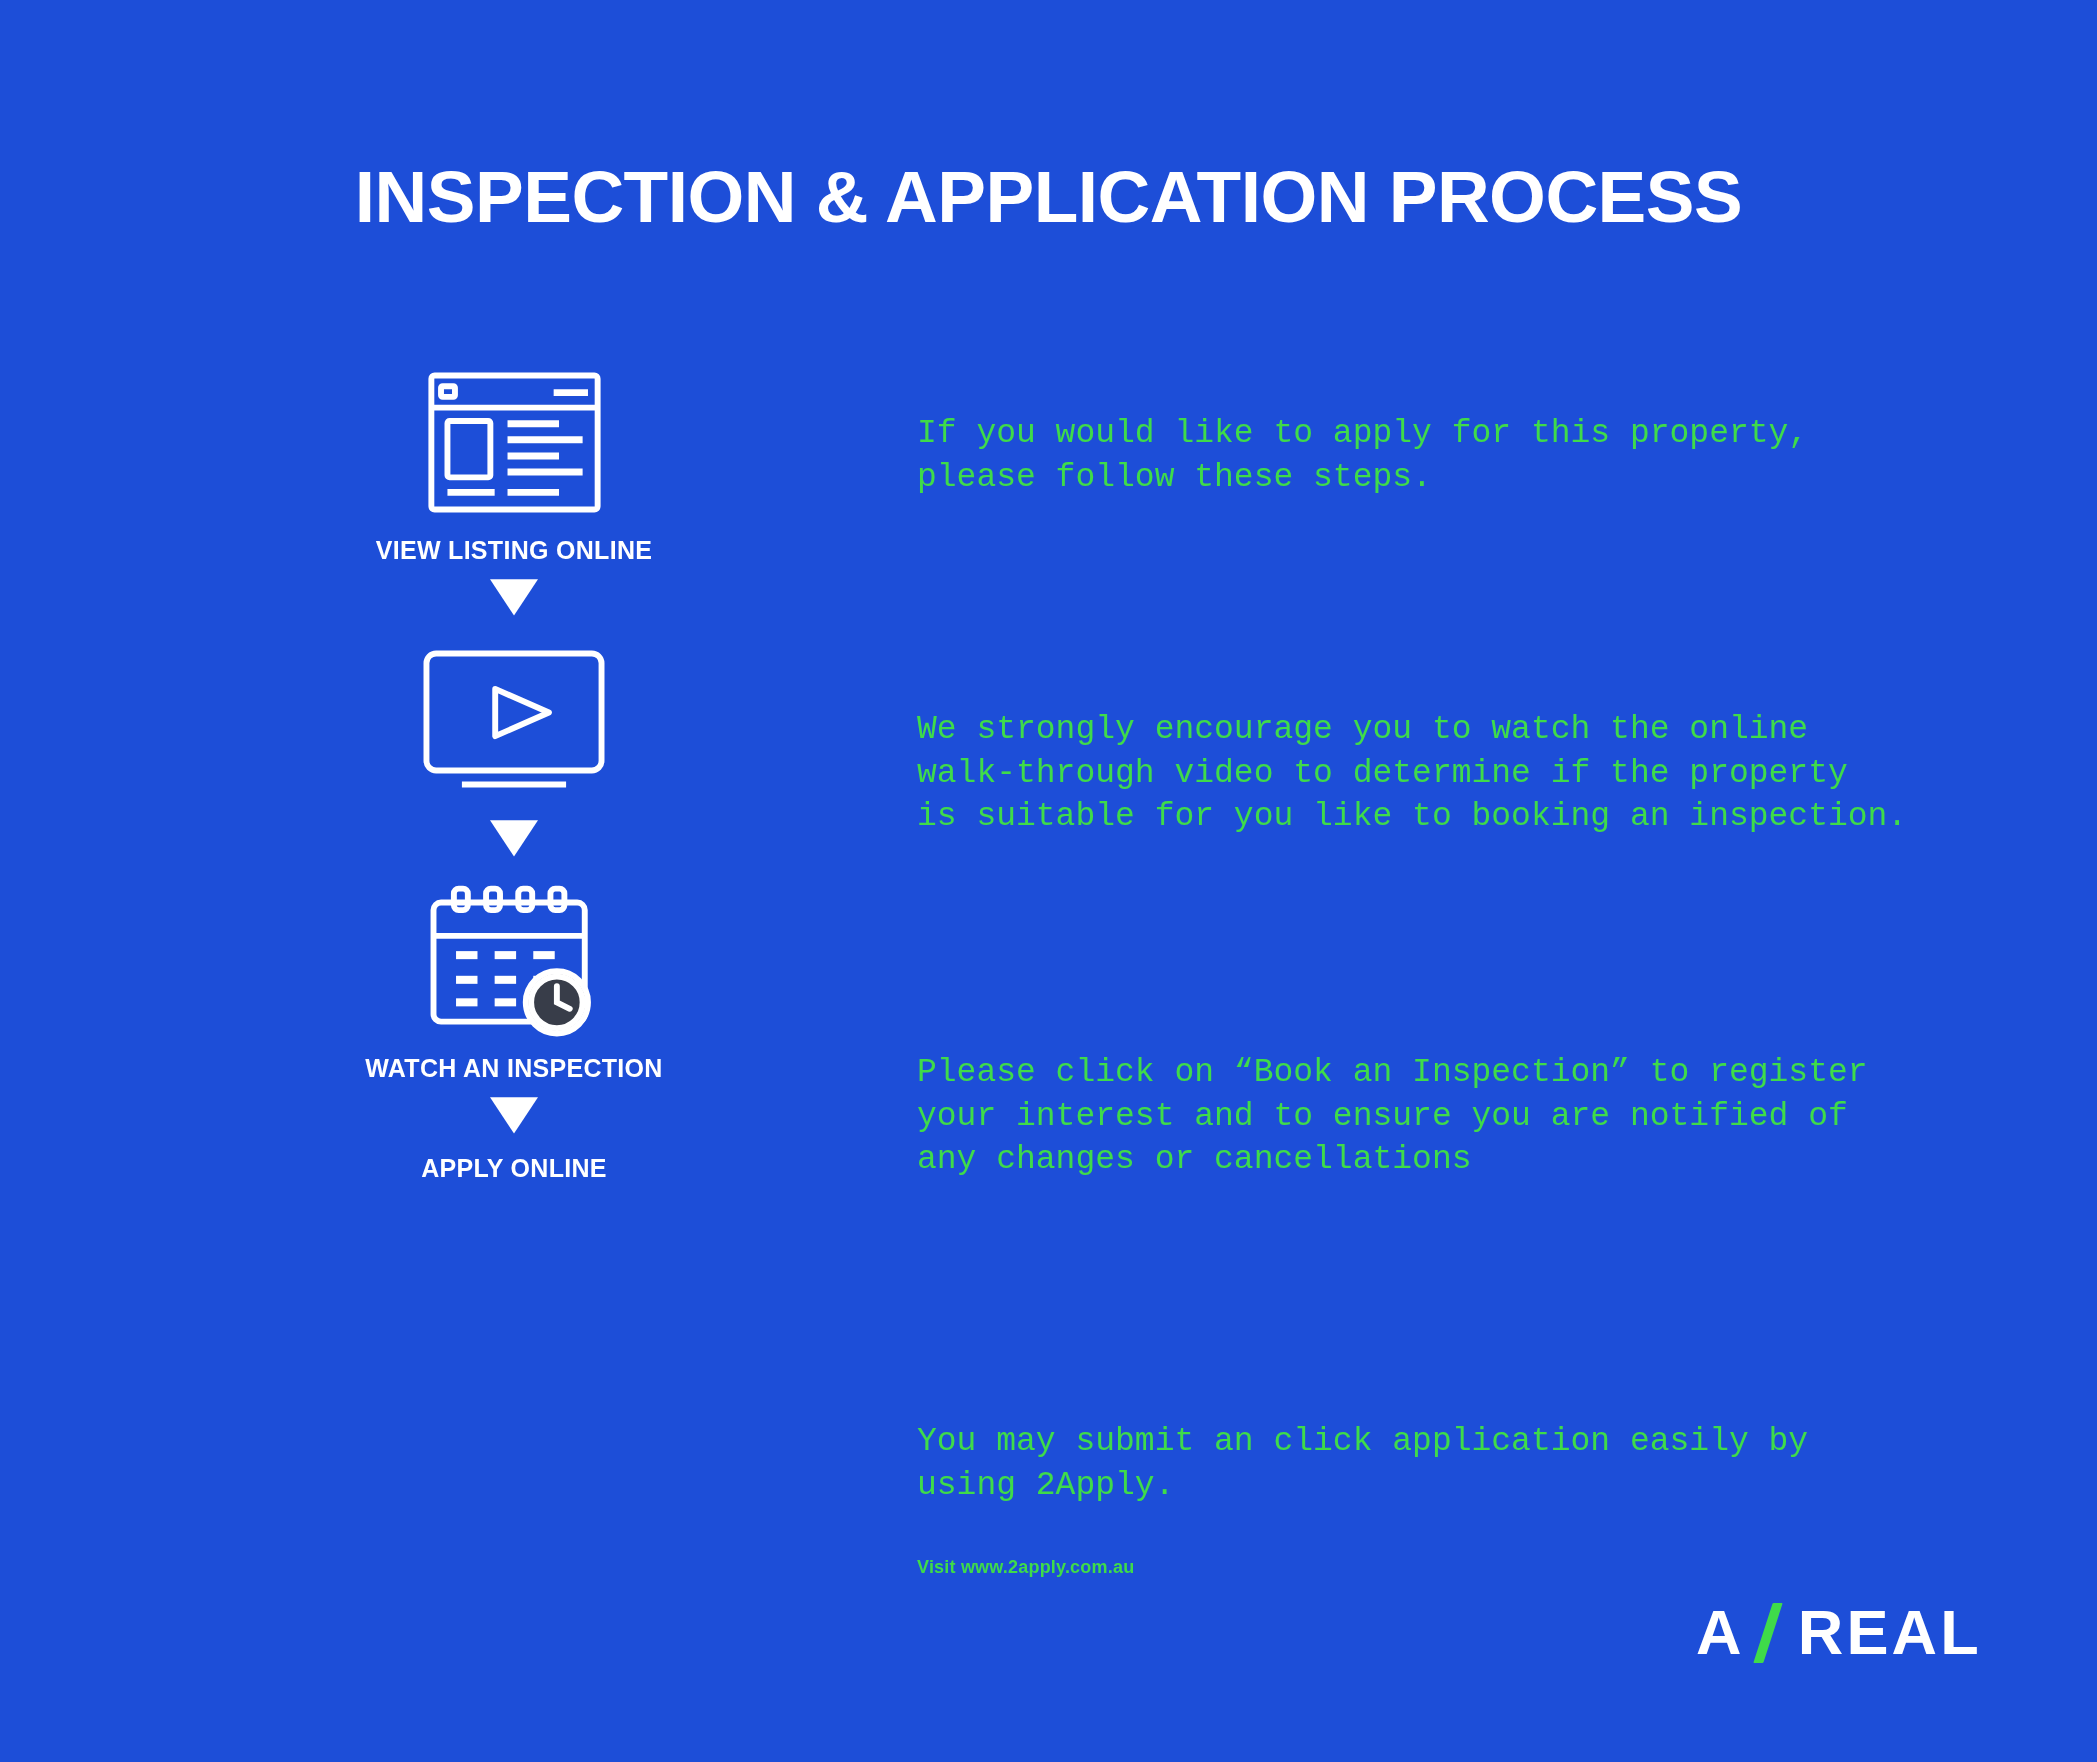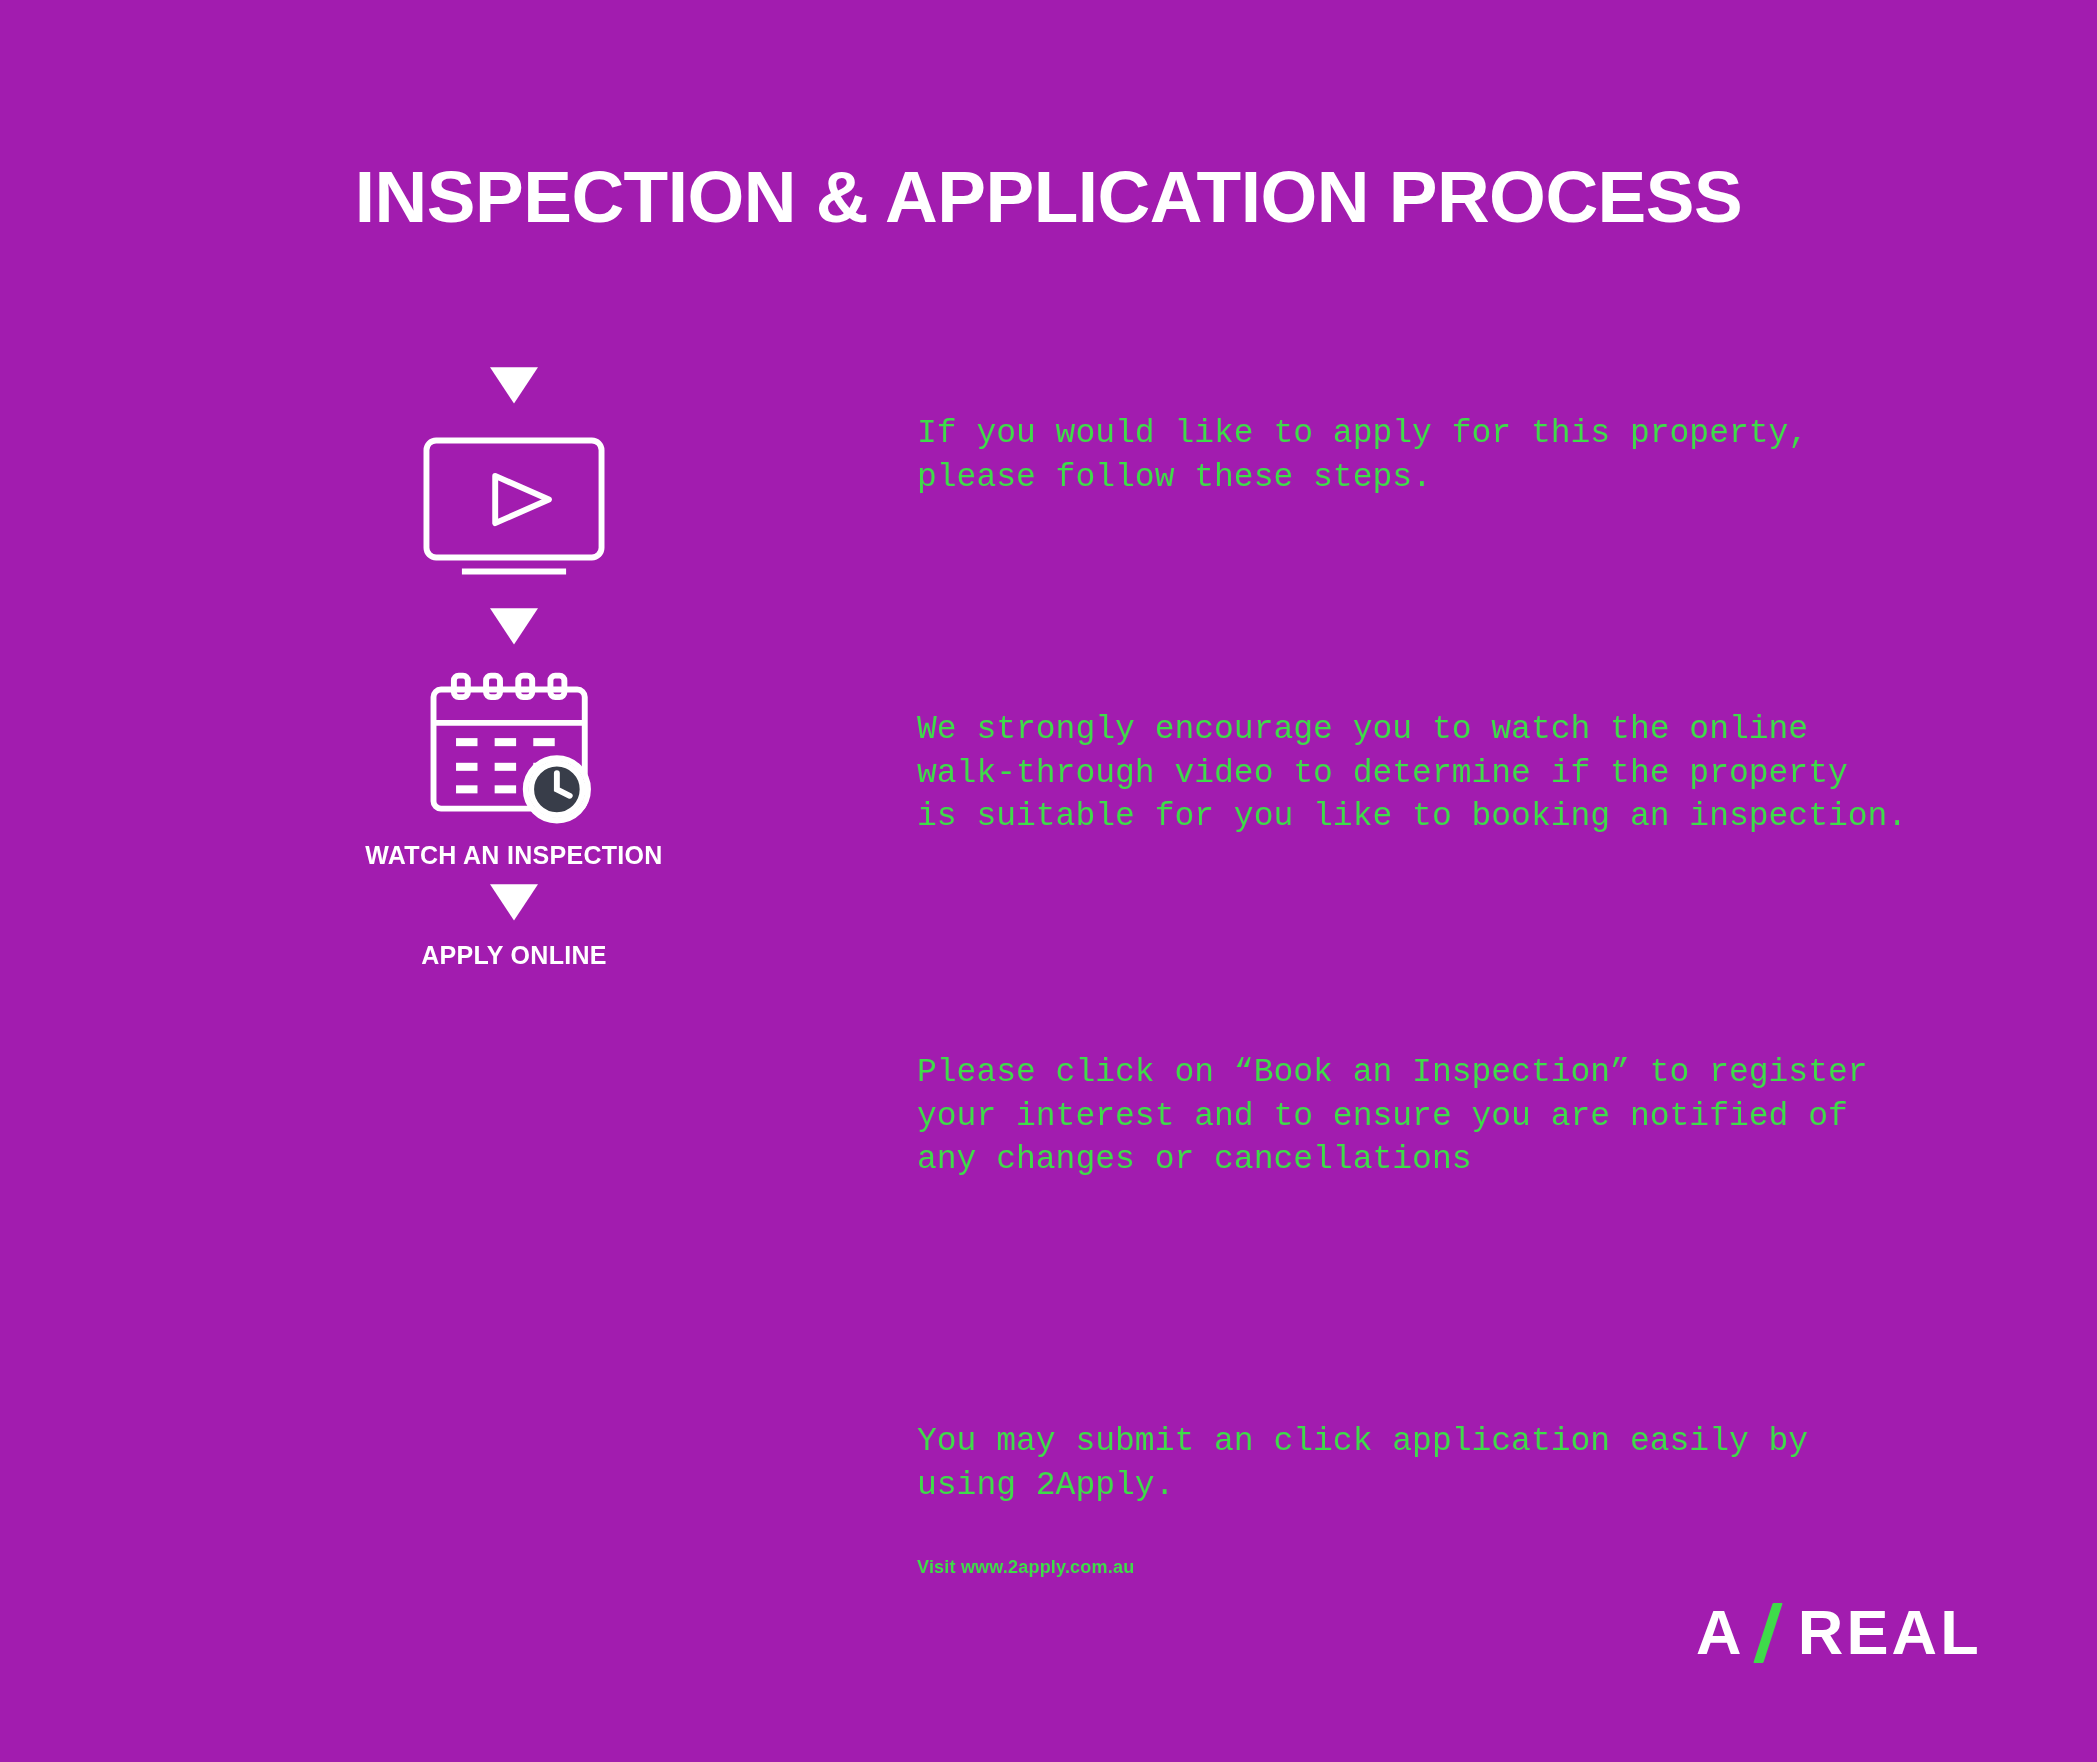--- a/index.html
+++ b/index.html
@@ -10,21 +10,21 @@
     width: 2097px;
     height: 1762px;
     background: #383d49;
     font-family: "Liberation Sans", sans-serif;
     overflow: hidden;
   }
   .page {
     position: relative;
     width: 2097px;
     height: 1762px;
-    background: #a21caf;
+    background: #1d4ed8;
   }
 
   
   .title {
     position: absolute;
     top: 155px;
     left: 0;
     width: 100%;
     text-align: center;
     color: #ffffff;
@@ -137,20 +137,38 @@
 </style>
 </head>
 <body>
 
 <div class="page">
 
   <div class="title">INSPECTION &amp; APPLICATION PROCESS</div>
 
   <div class="steps">
 
+    <div class="step step-1">
+      <div class="step-icon">
+        <svg width="177" height="145" viewBox="0 0 330 270" fill="none" stroke="#ffffff" stroke-width="11">
+          <rect x="10" y="10" width="310" height="250" rx="6"></rect>
+          <line x1="10" y1="70" x2="320" y2="70"></line>
+          <rect x="28" y="30" width="26" height="20" rx="3"></rect>
+          <line x1="238" y1="42" x2="302" y2="42" stroke-width="13"></line>
+          <rect x="40" y="95" width="80" height="105" rx="4"></rect>
+          <line x1="152" y1="100" x2="248" y2="100" stroke-width="13"></line>
+          <line x1="152" y1="130" x2="292" y2="130" stroke-width="13"></line>
+          <line x1="152" y1="160" x2="248" y2="160" stroke-width="13"></line>
+          <line x1="152" y1="190" x2="292" y2="190" stroke-width="13"></line>
+          <line x1="40" y1="228" x2="128" y2="228" stroke-width="13"></line>
+          <line x1="152" y1="228" x2="248" y2="228" stroke-width="13"></line>
+        </svg>
+      </div>
+      <div class="step-label">VIEW LISTING ONLINE</div>
+    </div>
 
     <div class="arrow">
       <svg width="48" height="39" viewBox="0 0 90 72">
           <polygon points="0,0 90,0 45,68" fill="#ffffff"></polygon>
         </svg>
     </div>
 
     <div class="step step-2">
       <div class="step-icon">
         <svg width="188" height="145" viewBox="0 0 350 270" fill="none" stroke="#ffffff" stroke-width="11">

